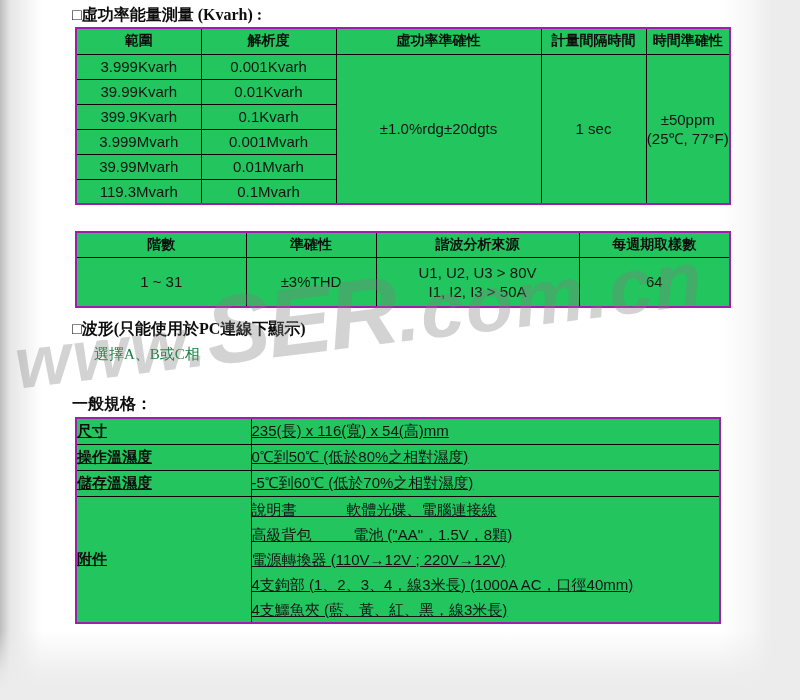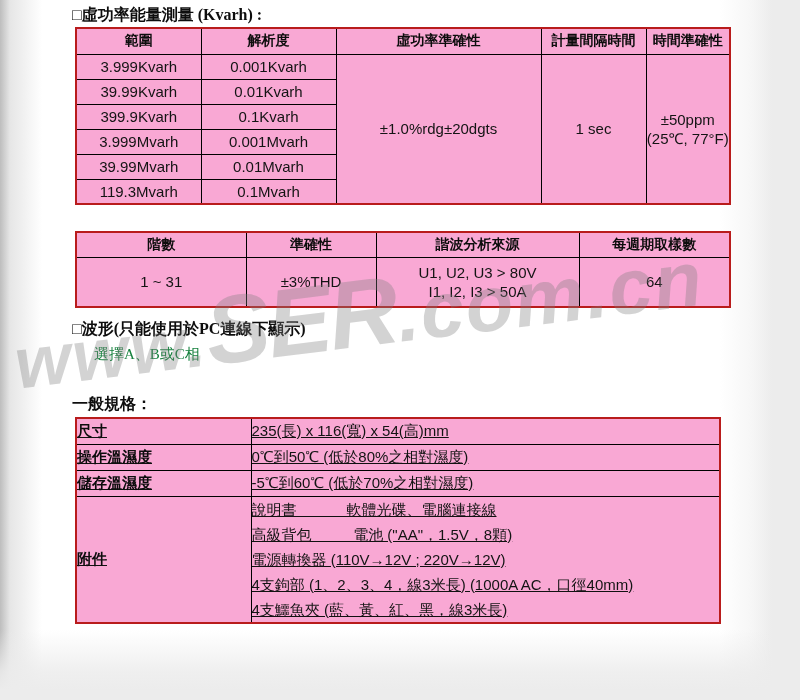--- a/index.html
+++ b/index.html
@@ -29,22 +29,22 @@
     white-space:nowrap;
   }
   .sub-line{
     font-family:"Liberation Serif", serif;
     font-weight:normal;font-size:15px;line-height:19px;color:#15803d;
     white-space:nowrap;
   }
   .sub-line.lighter{color:#3c3c3c;font-weight:normal;}
   
   table.spec{
-    border-collapse:collapse;table-layout:fixed;background:#f9a8d4;
-    border:2px solid #b91c1c;
+    border-collapse:collapse;table-layout:fixed;background:#22c55e;
+    border:2px solid #a21caf;
   }
   table.spec th, table.spec td{
     border:1px solid #000;padding:0;vertical-align:middle;overflow:hidden;
   }
   table.spec th{
     font-family:"Liberation Serif", serif;
     font-weight:bold;font-size:14px;text-align:center;color:#0d0d0d;
   }
   td.val{
     font-size:15px;text-align:center;color:#141414;

